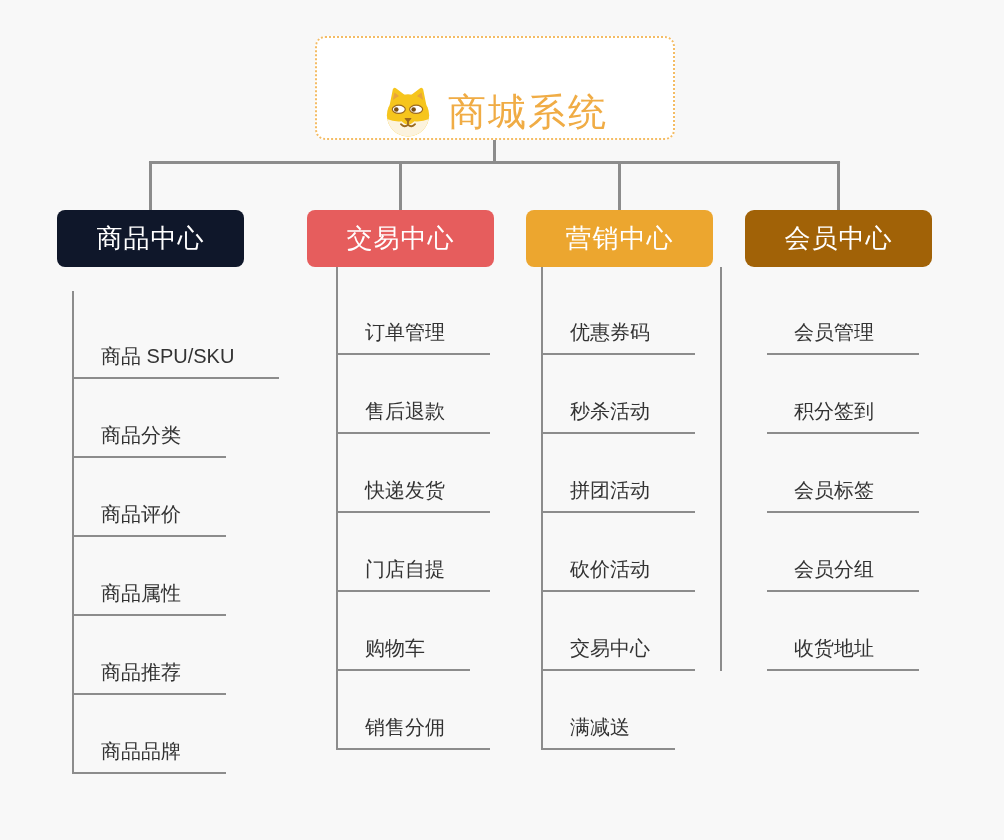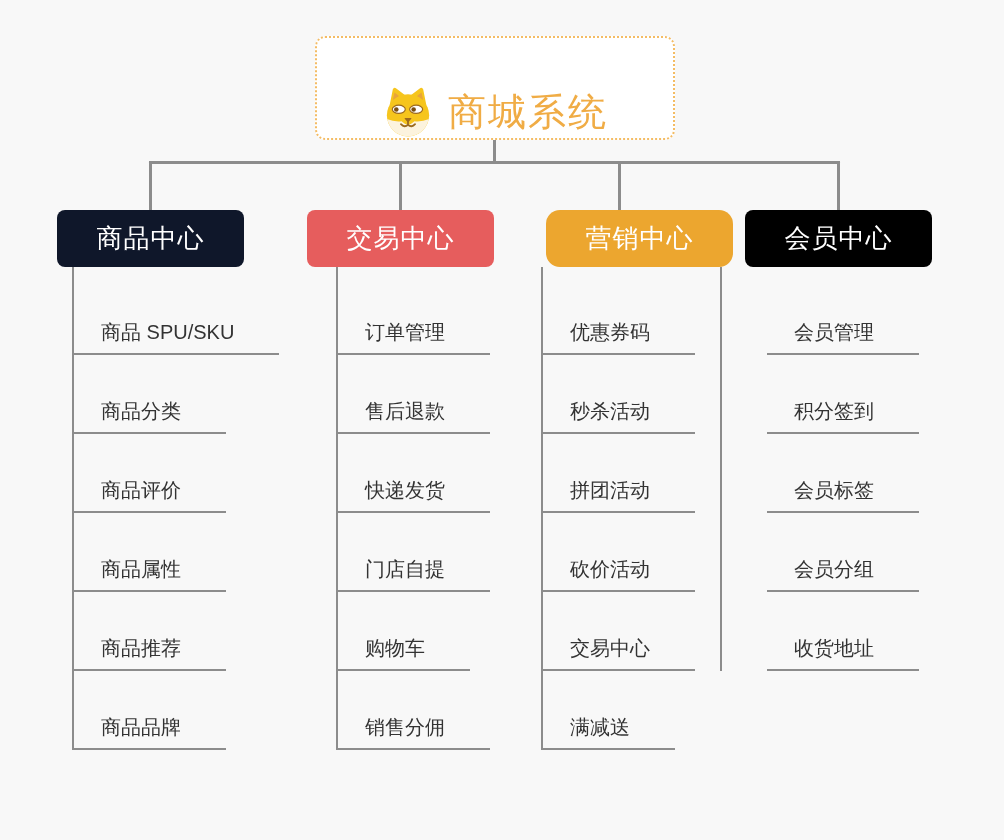--- a/index.html
+++ b/index.html
@@ -52,30 +52,30 @@
     display: flex;
     align-items: center;
     justify-content: center;
     color: #FFFFFF;
     font-size: 26px;
     letter-spacing: 1px;
     white-space: nowrap;
   }
   .branch-box.b0 { left: 57px;  }
   .branch-box.b1 { left: 307px; }
-  .branch-box.b2 { left: 546px; border-radius: 14px; }
+  .branch-box.b2 { left: 526px; }
   .branch-box.b3 { left: 745px; }
 
   
   .column {
     position: absolute;
     top: 267px;
     border-left: 2px solid #8C8C8C;
   }
-  .column.c0 { left: 72px;  }
+  .column.c0 { left: 72px; margin-top: 24px;  }
   .column.c1 { left: 336px; }
   .column.c2 { left: 541px; }
   .column.c3 { left: 720px; padding-left: 45px; }
   .item {
     height: 79px;
     display: flex;
     align-items: flex-end;
   }
   .item:first-child { height: 88px; }
   .item-label {
@@ -130,21 +130,21 @@
 
   <div class="branch-box b0" style="background: #0f172a;">
     <span>商品中心</span>
   </div>
   <div class="branch-box b1" style="background: rgb(230, 93, 93);">
     <span>交易中心</span>
   </div>
   <div class="branch-box b2" style="background: rgb(236, 166, 47);">
     <span>营销中心</span>
   </div>
-  <div class="branch-box b3" style="background: #000000;">
+  <div class="branch-box b3" style="background: #a16207; border-radius: 9px;">
     <span>会员中心</span>
   </div>
 
   <div class="column c0">
     <div class="item">
         <span class="item-label">商品 SPU/SKU</span>
       </div>
     <div class="item">
         <span class="item-label">商品分类</span>
       </div>

